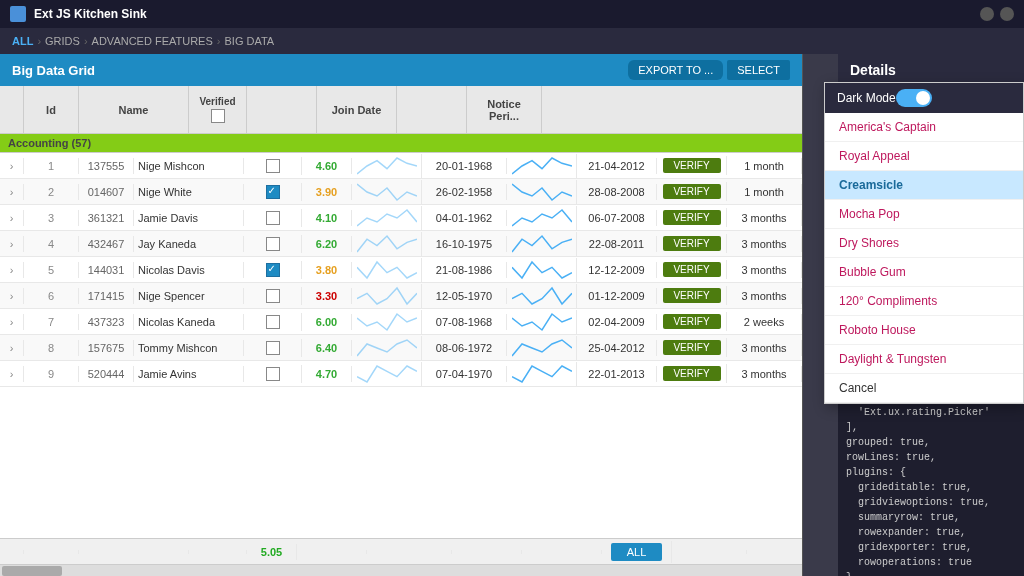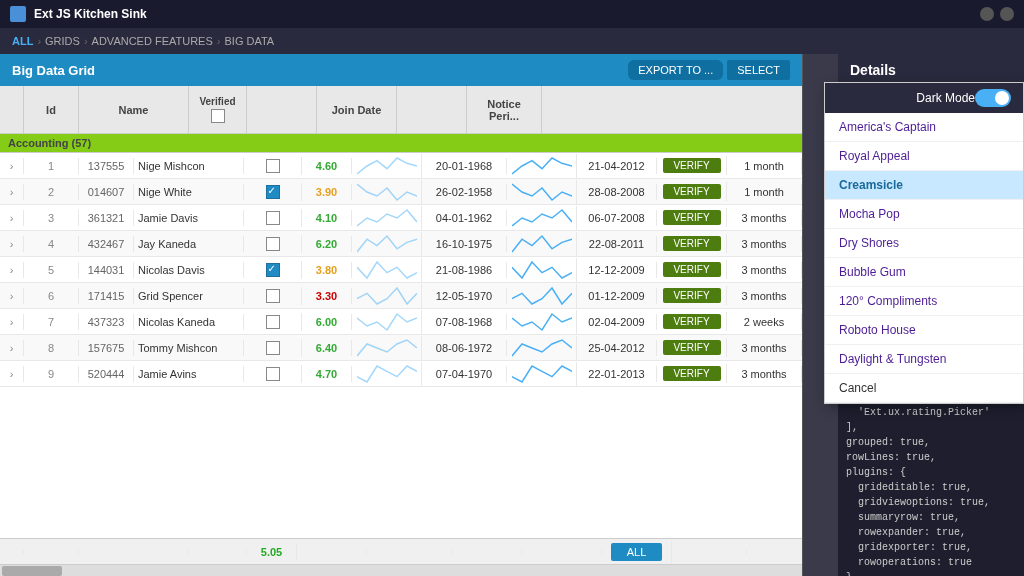--- a/index.html
+++ b/index.html
@@ -284,33 +284,33 @@
       background: #fff;
       border: 1px solid #ccc;
       box-shadow: 2px 4px 12px rgba(0,0,0,0.3);
       z-index: 100;
     }
     .menu-header {
       background: #2a2a3e;
       padding: 6px 12px;
       display: flex;
       align-items: center;
-      justify-content: flex-end;
+      justify-content: flex-start;
     }
     .menu-header-label { color: #fff; font-size: 12px; }
     .toggle-switch {
       width: 36px; height: 18px; background: #4ab0f5; border-radius: 9px; position: relative; cursor: pointer;
     }
     .toggle-knob {
       width: 14px; height: 14px; background: #fff; border-radius: 50%; position: absolute; top: 2px; right: 2px;
     }
     .menu-item {
       padding: 7px 14px;
       font-size: 12px;
-      color: #4c1d95;
+      color: #be185d;
       cursor: pointer;
       border-bottom: 1px solid #f0f0f0;
     }
     .menu-item.highlighted { background: #c8e8ff; color: #1a6a9a; font-weight: bold; }
     .menu-item.cancel { color: #333; }
 
     
     .sparkline { width: 60px; height: 20px; }
 
     
@@ -507,21 +507,21 @@
       <div class="cell cell-join col-join">12-12-2009</div>
       <div class="cell cell-verify col-verify-btn">
         <button class="verify-btn">VERIFY</button>
       </div>
       <div class="cell cell-notice col-notice">3 months</div>
     </div>
           <div class="data-row alt">
       <div class="cell cell-expand col-expand" style="color:#888;">›</div>
       <div class="cell cell-id col-id row-num">6</div>
       <div class="cell cell-id col-id" style="width:55px;">171415</div>
-      <div class="cell cell-name col-name cell-left">Grid Spencer</div>
+      <div class="cell cell-name col-name cell-left">Nige Spencer</div>
       <div class="cell cell-verified col-verified">
         <div class="cb"></div>
       </div>
       <div class="cell cell-avg col-avg rating-red">3.30</div>
       <div class="cell cell-all col-all" style="width:70px;">
         <svg width="60" height="20" class="sparkline" style="opacity:0.5">
                 <polyline points="0,12.666666666666668 10,7.333333333333334 20,18 30,12.666666666666668 40,2 50,18 60,7.333333333333334" fill="none" stroke="#4ab0f5" stroke-width="1.5"></polyline>
               </svg>
       </div>
       <div class="cell cell-dob col-dob">12-05-1970</div>

